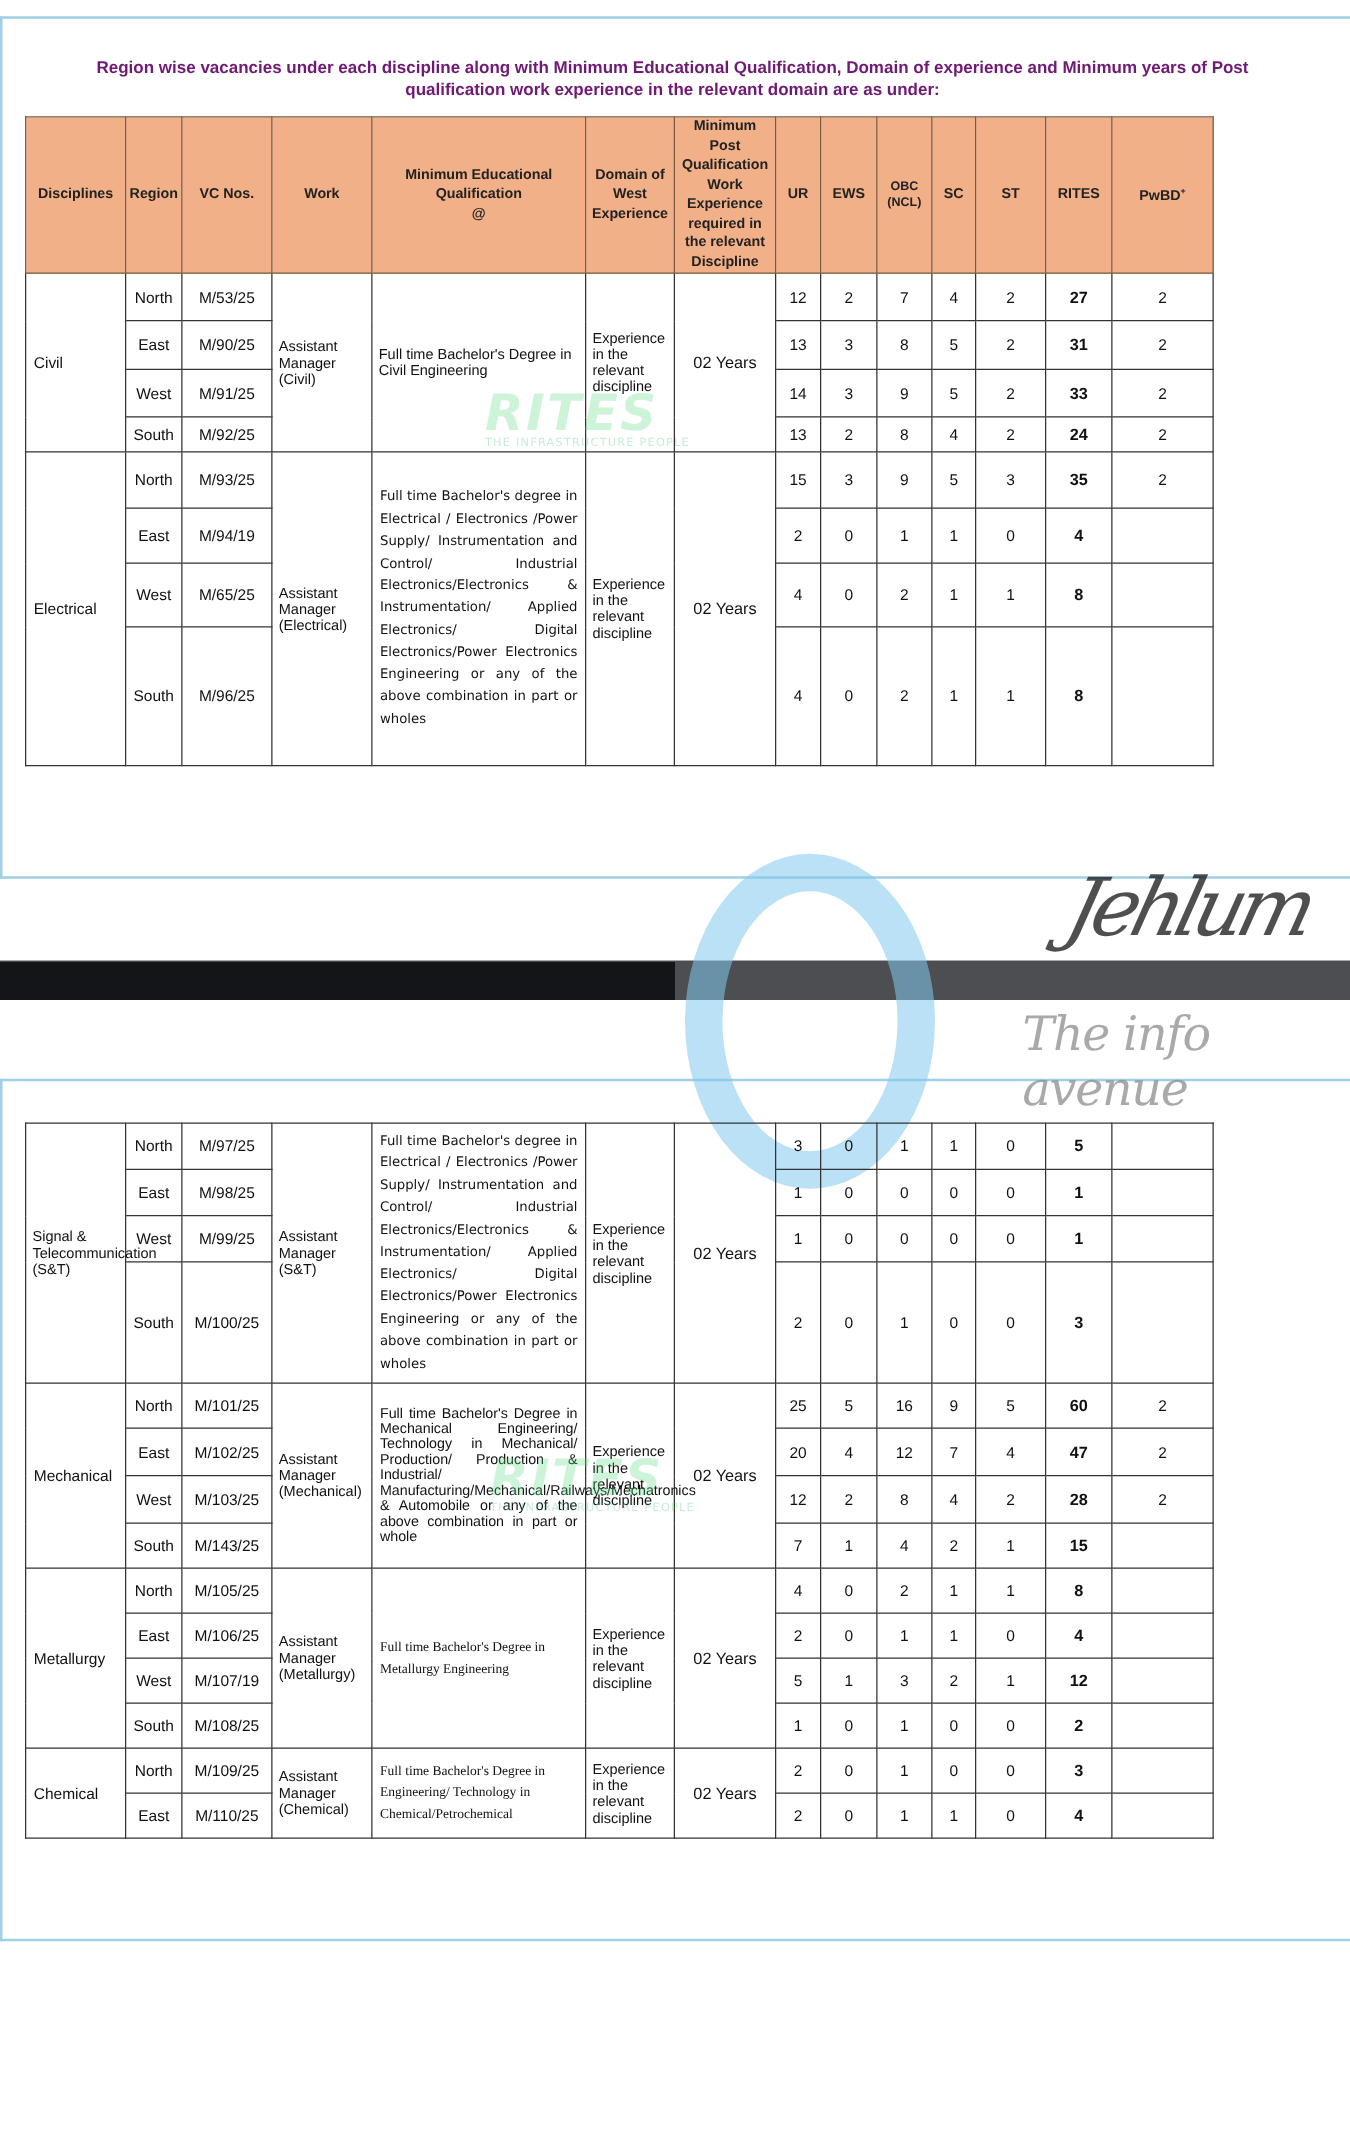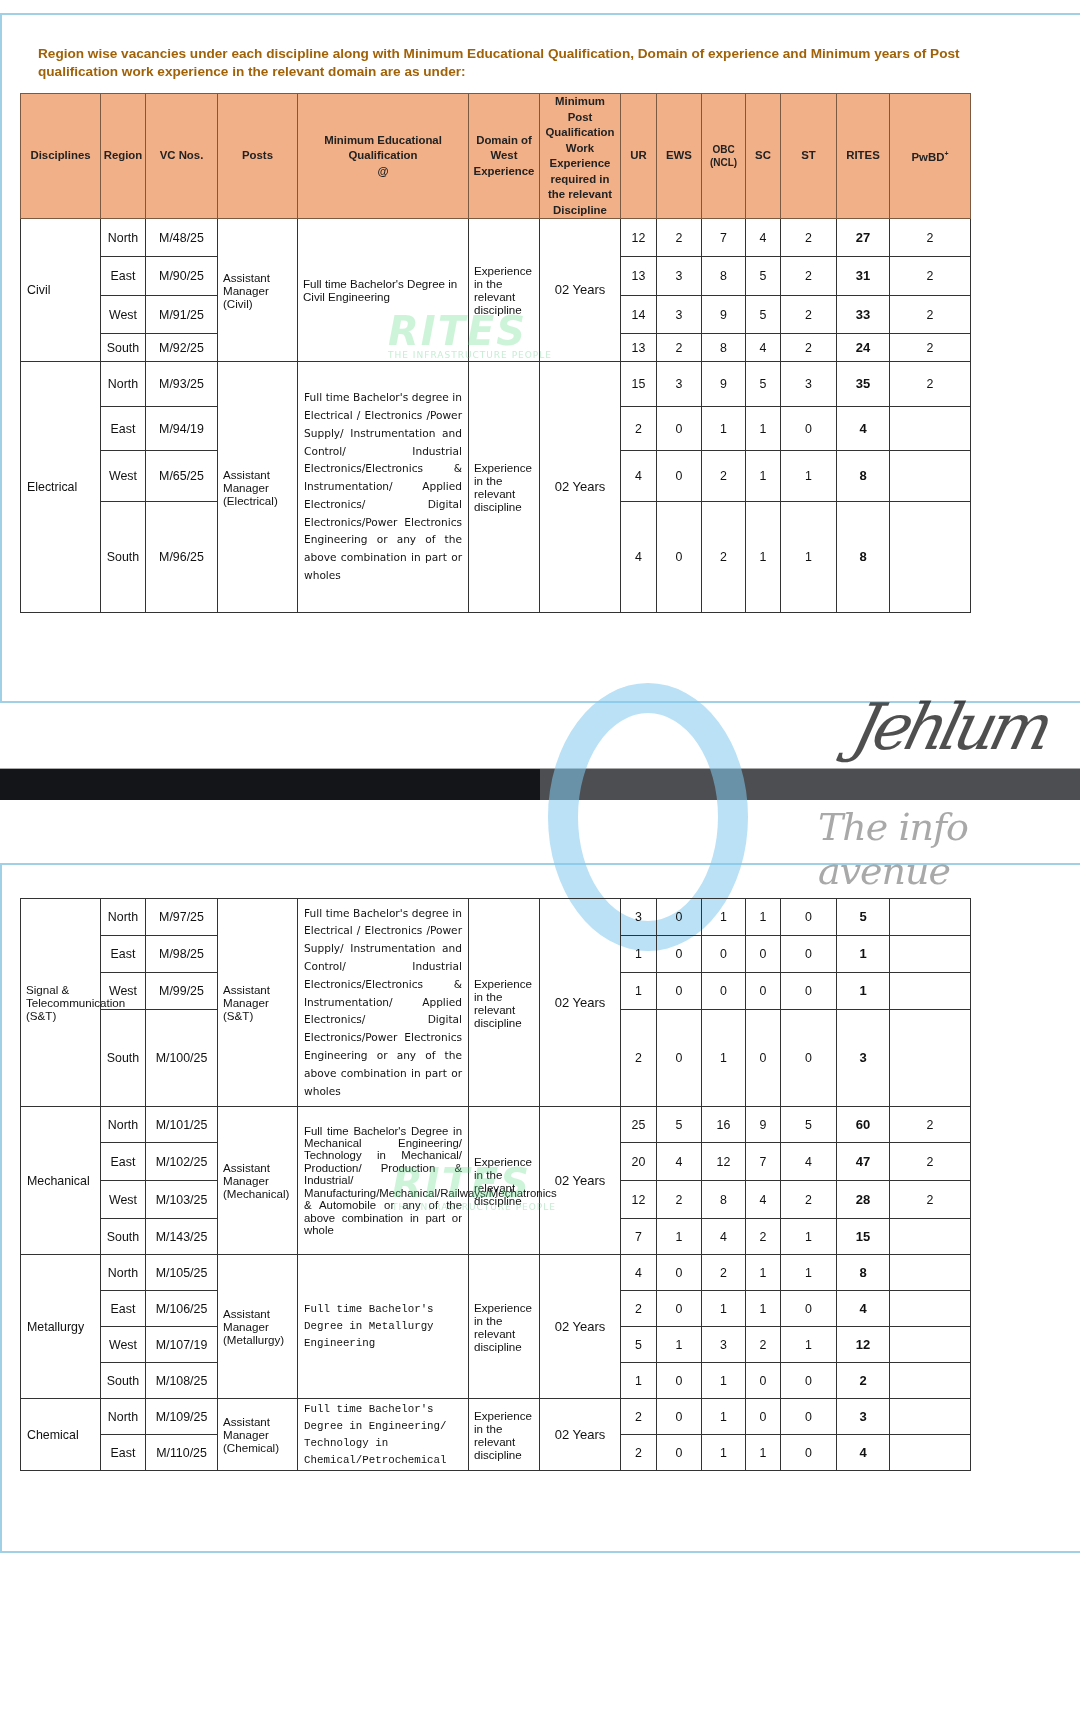--- a/index.html
+++ b/index.html
@@ -10,21 +10,21 @@
     position: absolute; left: 0; width: 1080px;
     border-top: 2px solid #9fd0e6; border-left: 2px solid #9fd0e6;
     border-bottom: 2px solid #9fd0e6;
     background: #fff;
   }
   #frame1 { top: 13px; height: 690px; }
   #frame2 { top: 863px; height: 690px; }
 
   .intro {
     position: absolute; left: 38px; top: 45px; width: 1000px;
-    font-size: 13.6px; font-weight: bold; line-height: 18px; color: #a16207;
+    font-size: 13.6px; font-weight: bold; line-height: 18px; color: #701a75; text-align: center;
   }
 
   table.vac {
     position: absolute; left: 20px; border-collapse: collapse; table-layout: fixed;
     width: 950px;
   }
   #table1 { top: 93px; }
   #table2 { top: 898px; }
 
   table.vac td, table.vac th {
@@ -35,21 +35,21 @@
     background: #f2b088; font-family: "Liberation Sans", sans-serif; font-weight: bold;
     font-size: 11.4px; line-height: 15.5px; text-align: center; color: #222;
     border-color: #7a5a40;
   }
   table.vac td.c { text-align: center; }
   table.vac td.num { text-align: center; padding: 0; }
   table.vac td.tot { text-align: center; font-weight: bold; font-size: 13px; padding: 0; }
   table.vac td.small { font-size: 11.6px; line-height: 13px; padding: 0 5px; }
   td.qual { font-family: "DejaVu Sans", sans-serif; font-size: 10.6px !important; line-height: 17.8px !important; text-align: justify; text-align-last: left; }
   td.qual-tight { font-size: 11.4px !important; line-height: 12.4px !important; text-align: justify; text-align-last: left; }
-  td.qual-plain { font-family: Liberation Mono, monospace; font-size: 10.8px !important; line-height: 17px !important; margin-top: 17px; }
+  td.qual-plain { font-family: Liberation Serif, serif; font-size: 10.8px !important; line-height: 17px !important; margin-top: 17px; }
   td.years { text-align: center; font-size: 13px !important; }
   sup { font-size: 7px; }
 
   .banner-dark {
     position: absolute; left: 0; top: 769px; width: 1080px; height: 31px;
     background: #141519;
   }
   .banner-dark .right { position: absolute; left: 540px; top: 0; width: 540px; height: 31px; background: #4d4e51; }
   .banner-gap-line { position: absolute; left: 0; top: 768px; width: 1080px; height: 1px; background: #aaa; }
 
@@ -97,21 +97,21 @@
       <col style="width:35px">
       <col style="width:56px">
     <col style="width:53px">
       <col style="width:81px">
   </colgroup>
   <thead>
     <tr style="height:124px">
       <th>Disciplines</th>
       <th style="padding:0">Region</th>
       <th>VC Nos.</th>
-      <th>Posts</th>
+      <th>Work</th>
       <th>
         <span>Minimum Educational Qualification</span><br>
         <span>@</span>
       </th>
       <th style="padding:0 3px">Domain of West Experience</th>
       <th style="padding:0 3px">Minimum Post Qualification Work Experience required in the relevant Discipline</th>
       <th style="padding:0">UR</th>
       <th style="padding:0">EWS</th>
       <th style="padding:0 4px;font-size:10px;line-height:13px">OBC (NCL)</th>
       <th style="padding:0">SC</th>
@@ -120,21 +120,21 @@
       <th style="padding:0">
         <span>PwBD</span><sup>+</sup>
       </th>
     </tr>
   </thead>
   <tbody>
 
     <tr style="height:38px">
       <td rowspan="4">Civil</td>
       <td class="c" style="padding:0">North</td>
-      <td class="c" style="padding:0">M/48/25</td>
+      <td class="c" style="padding:0">M/53/25</td>
       <td rowspan="4" class="small">Assistant Manager (Civil)</td>
       <td rowspan="4" class="small">Full time Bachelor's Degree in Civil Engineering</td>
       <td rowspan="4" class="small">Experience in the relevant discipline</td>
       <td rowspan="4" class="years">02 Years</td>
       <td class="num">12</td>
       <td class="num">2</td>
       <td class="num">7</td>
       <td class="num">4</td>
       <td class="num">2</td>
       <td class="tot">27</td>

